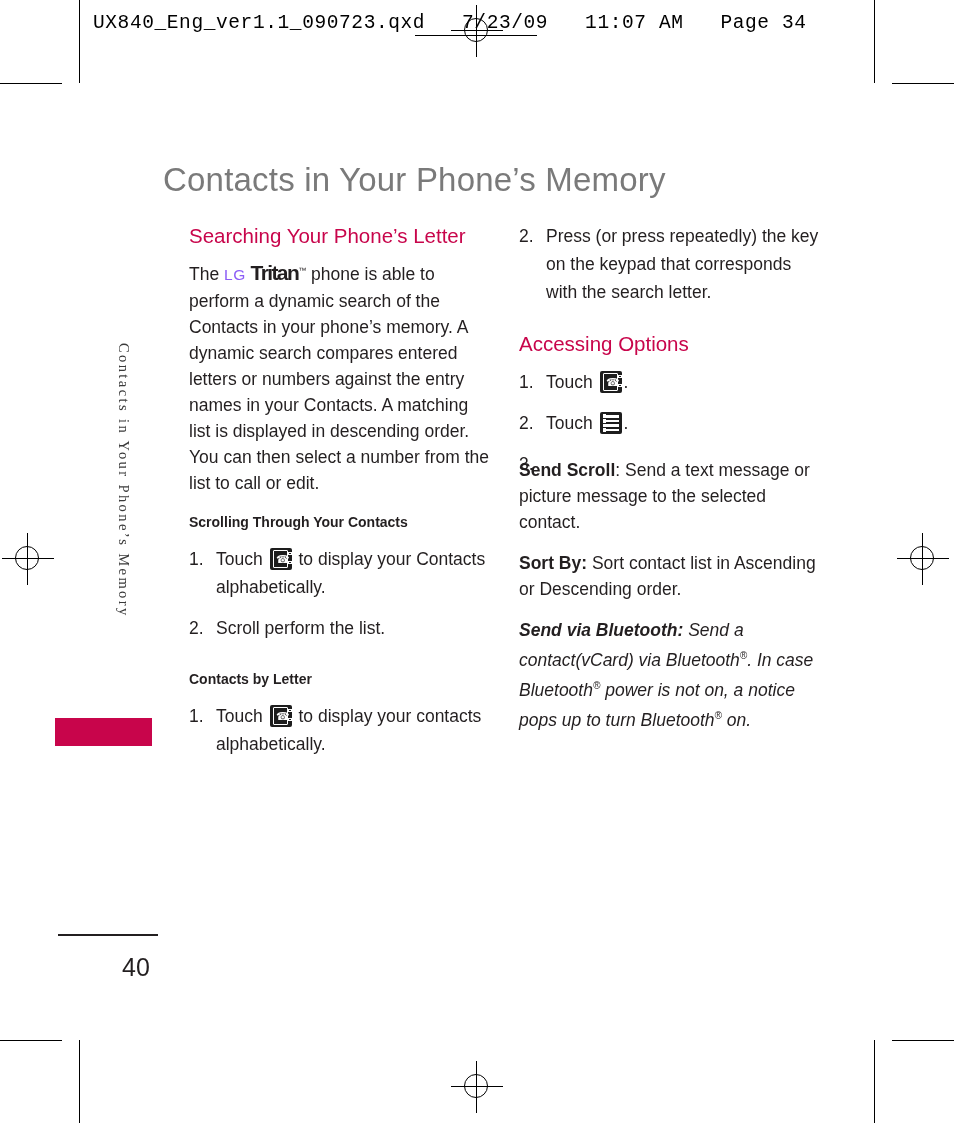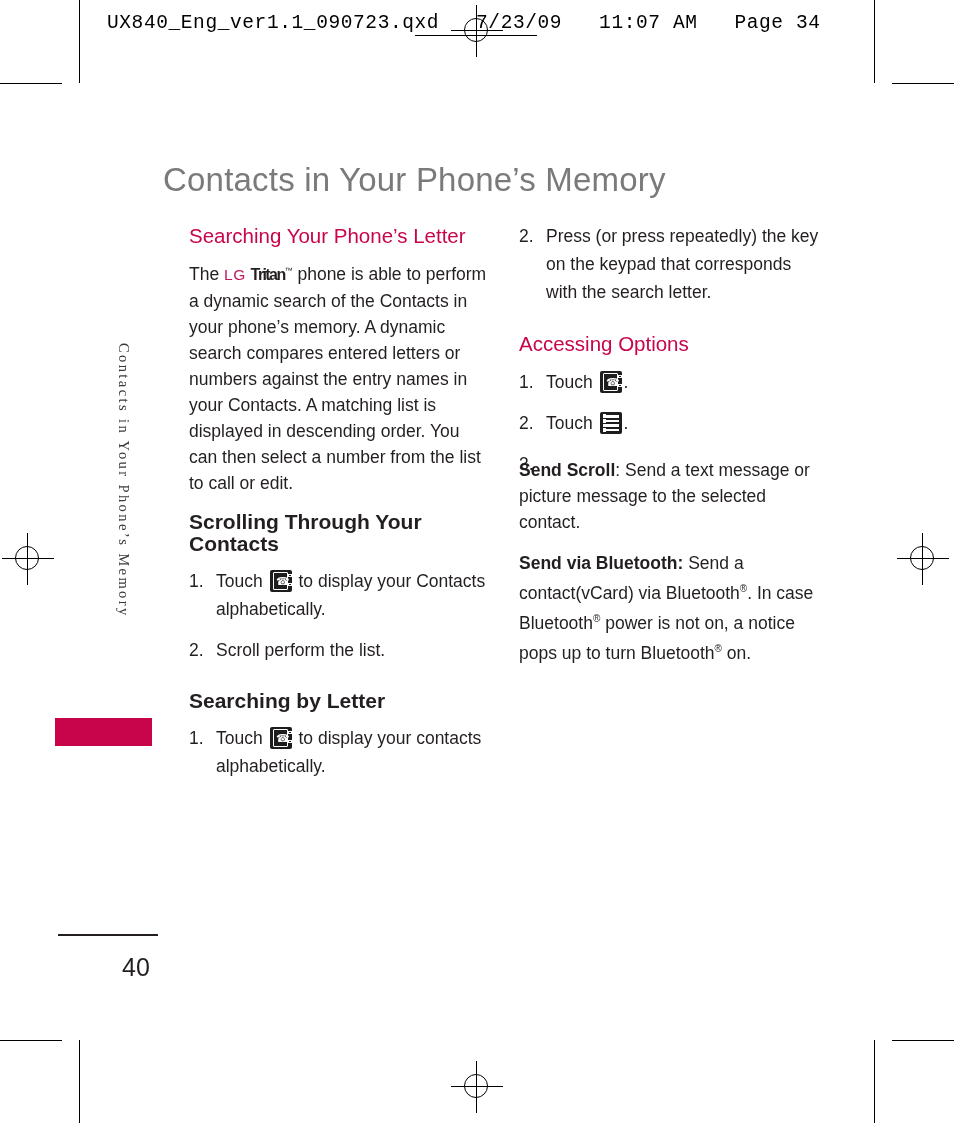--- a/index.html
+++ b/index.html
@@ -63,21 +63,21 @@
     background: #000;
   }
   .reg-left   { left: 2px;   top: 533px; }
   .reg-right  { left: 897px; top: 533px; }
   .reg-bottom { left: 451px; top: 1061px; }
   .reg-top    { left: 451px; top: 5px; }
 
   
   .header-bar {
     position: absolute;
-    left: 107px;
+    left: 93px;
     top: 6px;
     width: 770px;
     height: 34px;
     font-family: "Liberation Mono", monospace;
     font-size: 19.5px;
     letter-spacing: 0.6px;
     color: #000;
     white-space: pre;
     line-height: 34px;
   }
@@ -140,59 +140,59 @@
     margin: 0 0 10px 0;
     font-size: 20.5px;
     line-height: 28px;
     font-weight: normal;
     color: #c8054b;
   }
   h2.section.tight { margin-bottom: 8px; }
 
   h3.subsection {
     margin: 0 0 12px 0;
-    font-size: 21px;
+    font-size: 14px;
     line-height: 22px;
     font-weight: bold;
     color: #231f20;
   }
 
   p.body {
     margin: 0 0 15px 0;
     font-size: 17.5px;
     line-height: 26px;
     color: #231f20;
   }
-  p.body:last-child { margin-bottom: 0; }
+  p.body:last-child { margin-bottom: 0; font-style: italic; }
 
   .step {
     position: relative;
     margin: 0 0 13px 0;
     padding-left: 27px;
     font-size: 17.5px;
     line-height: 28px;
     color: #231f20;
   }
   .step .num {
     position: absolute;
     left: 0;
     top: 0;
   }
 
   .opt { margin-bottom: 14px; }
   .opt b { font-weight: bold; }
 
   .logo-lg {
-    color: #be185d;
+    color: #8b5cf6;
     font-size: 15.5px;
     letter-spacing: 0.5px;
   }
   .logo-tritan {
     font-weight: bold;
-    font-size: 16px;
+    font-size: 21px;
     letter-spacing: -1.6px;
     color: #231f20;
   }
   .logo-tm {
     font-size: 8px;
     vertical-align: super;
     color: #231f20;
   }
   sup.reg {
     font-size: 10px;
@@ -342,21 +342,21 @@
       <span class="tab1"></span>
       <span class="tab2"></span>
     </span>
     <span>to display your Contacts alphabetically.</span>
   </div>
 
   <div class="step">
     <span class="num">2.</span><span>Scroll perform the list.</span>
   </div>
 
-  <h3 class="subsection" style="margin-top:26px;">Searching by Letter</h3>
+  <h3 class="subsection" style="margin-top:26px;">Contacts by Letter</h3>
 
   <div class="step">
     <span class="num">1.</span><span>Touch</span>
     <span class="icon-inline icon-contacts">
       <span class="inner"></span>
       <span class="handset">☎</span>
       <span class="tab1"></span>
       <span class="tab2"></span>
     </span>
     <span>to display your contacts alphabetically.</span>
@@ -392,19 +392,20 @@
     </span><span>.</span>
   </div>
 
   <div class="step" style="margin-bottom:20px;">
     <span class="num">3.</span>
   </div>
 
   <p class="body opt"><b>Send Scroll</b><span>:</span><span> Send a text message or picture message to the selected contact.</span></p>
 
 
+  <p class="body opt"><b>Sort By:</b><span></span><span>  Sort contact list in Ascending or Descending order.</span></p>
 
   <p class="body opt"><b>Send via Bluetooth:</b><span> Send a contact(vCard) via Bluetooth</span><sup class="reg">®</sup><span>. In case Bluetooth</span><sup class="reg">®</sup><span> power is not on, a notice pops up to turn Bluetooth</span><sup class="reg">®</sup><span> on.</span></p>
 
 </div>
 
 <div class="footer-rule"></div>
 <div class="page-number">40</div>
 
 </body></html>

